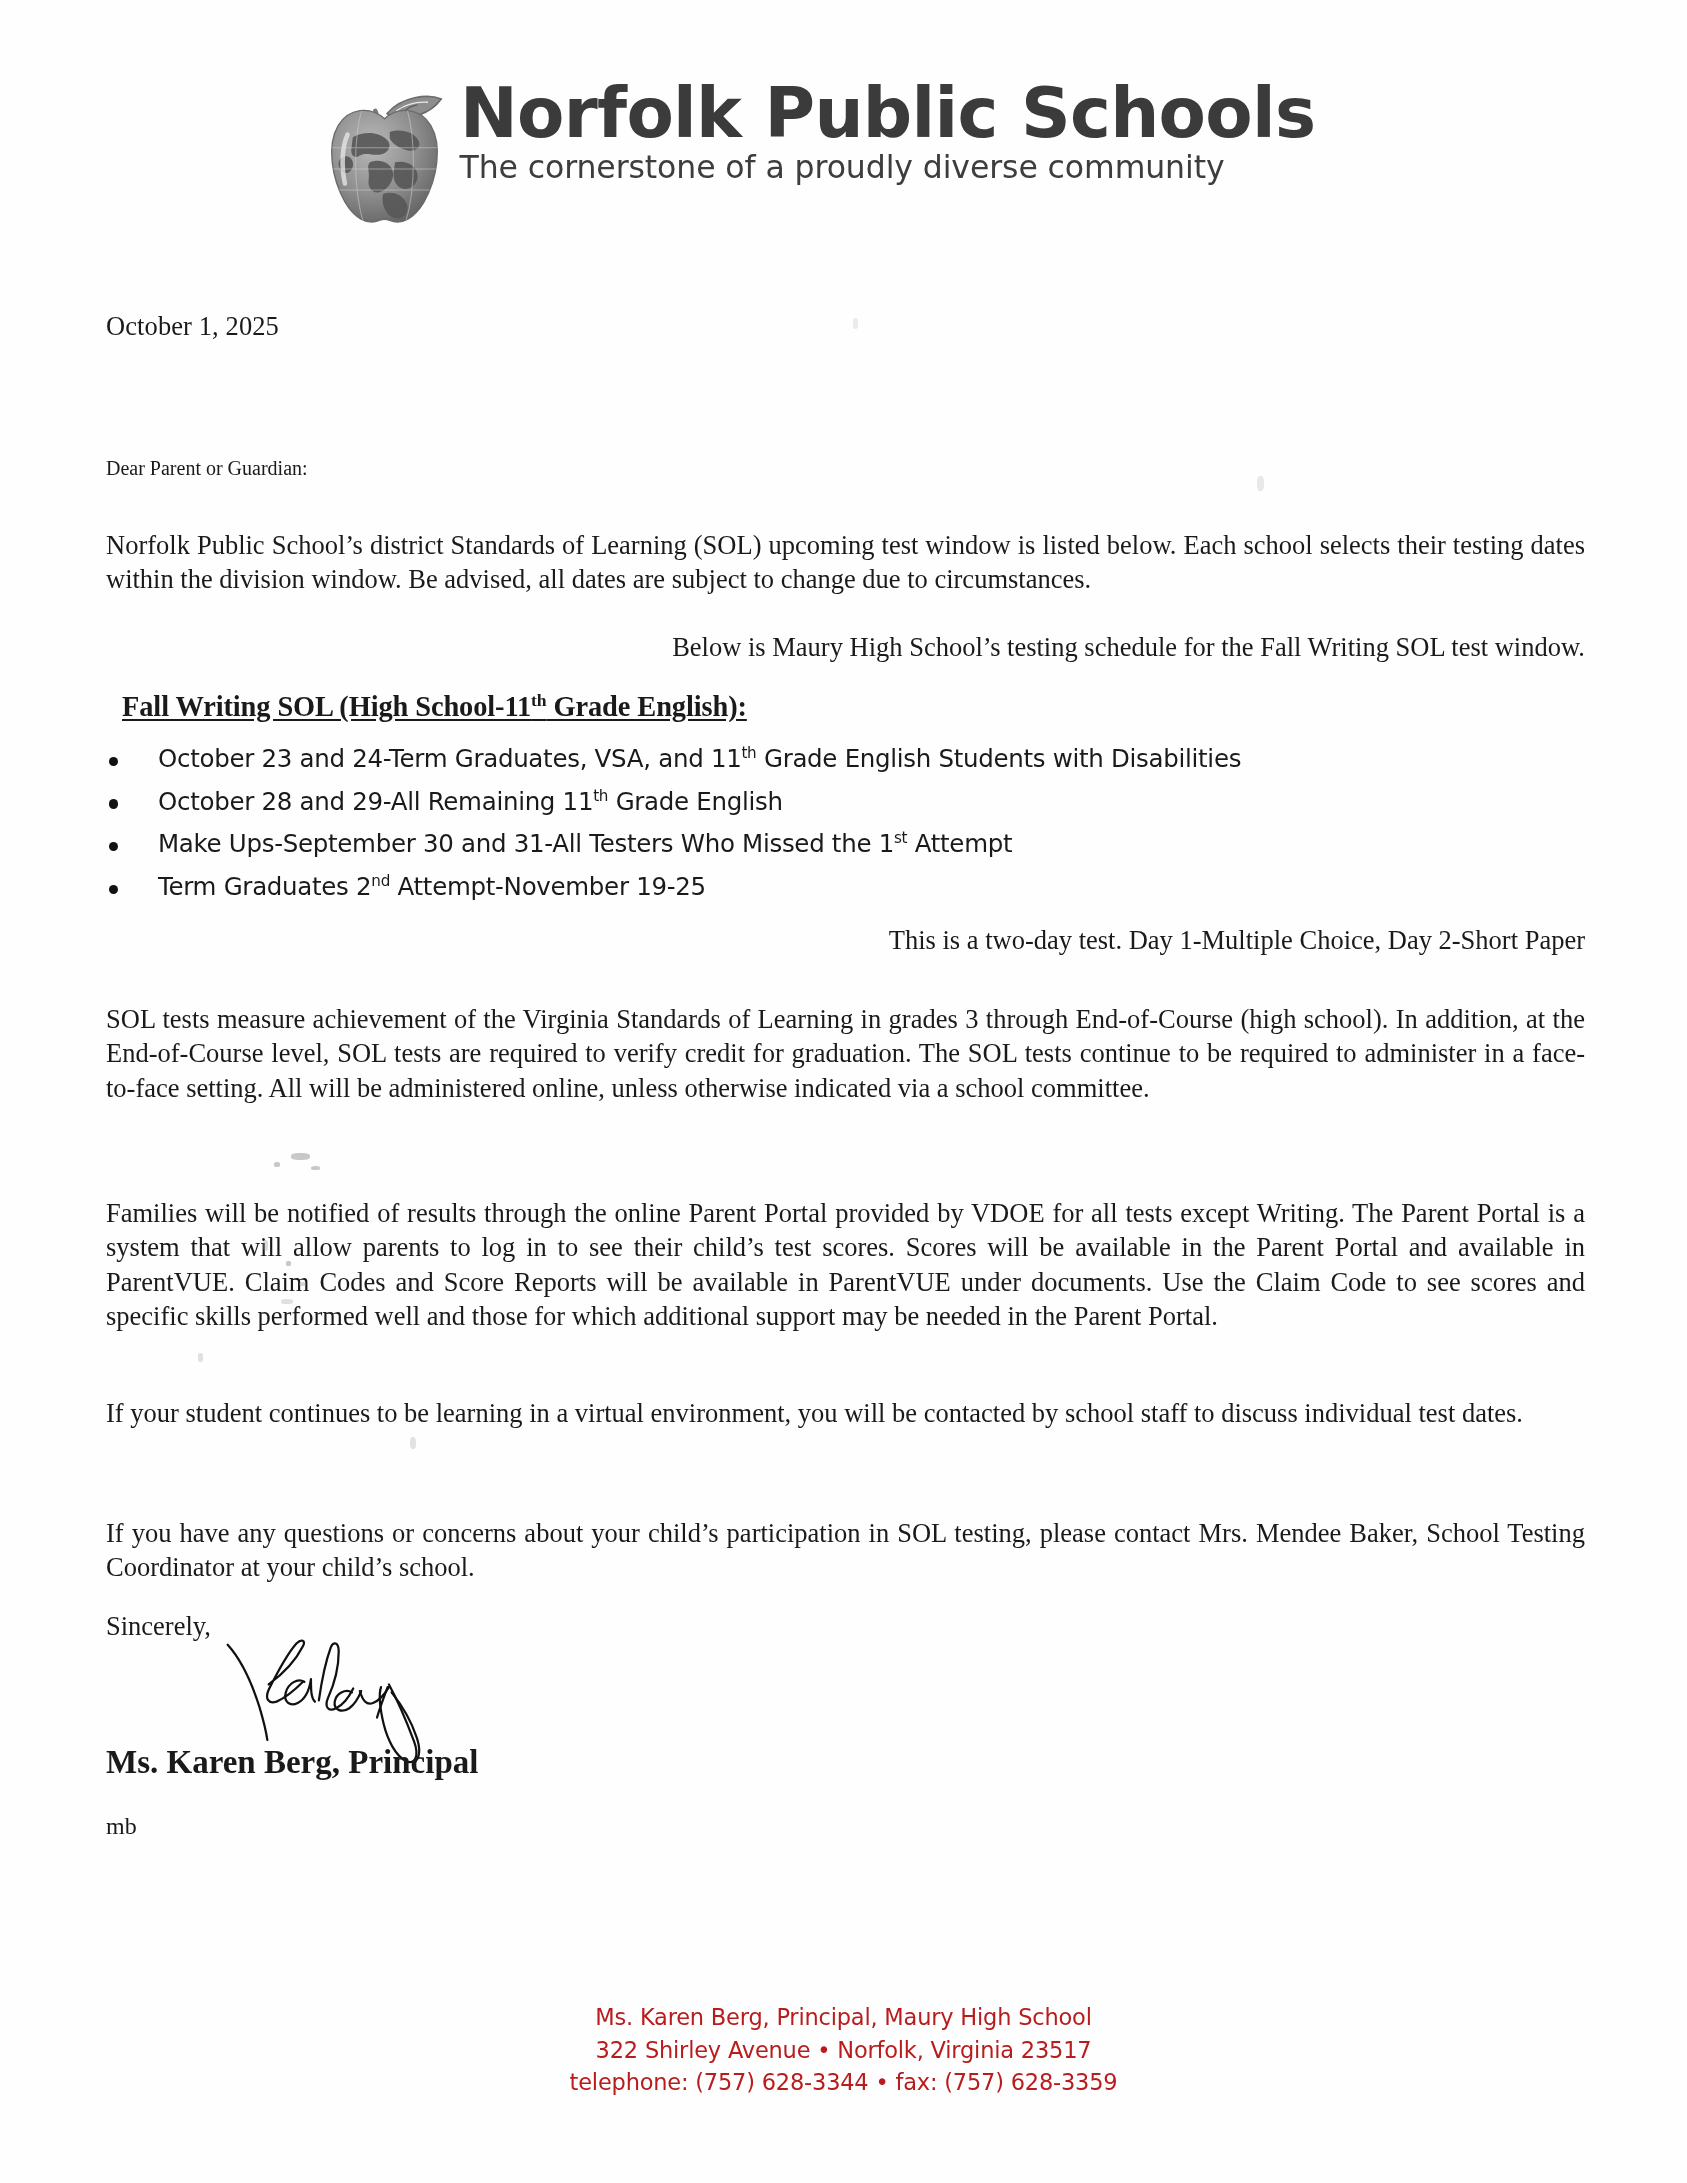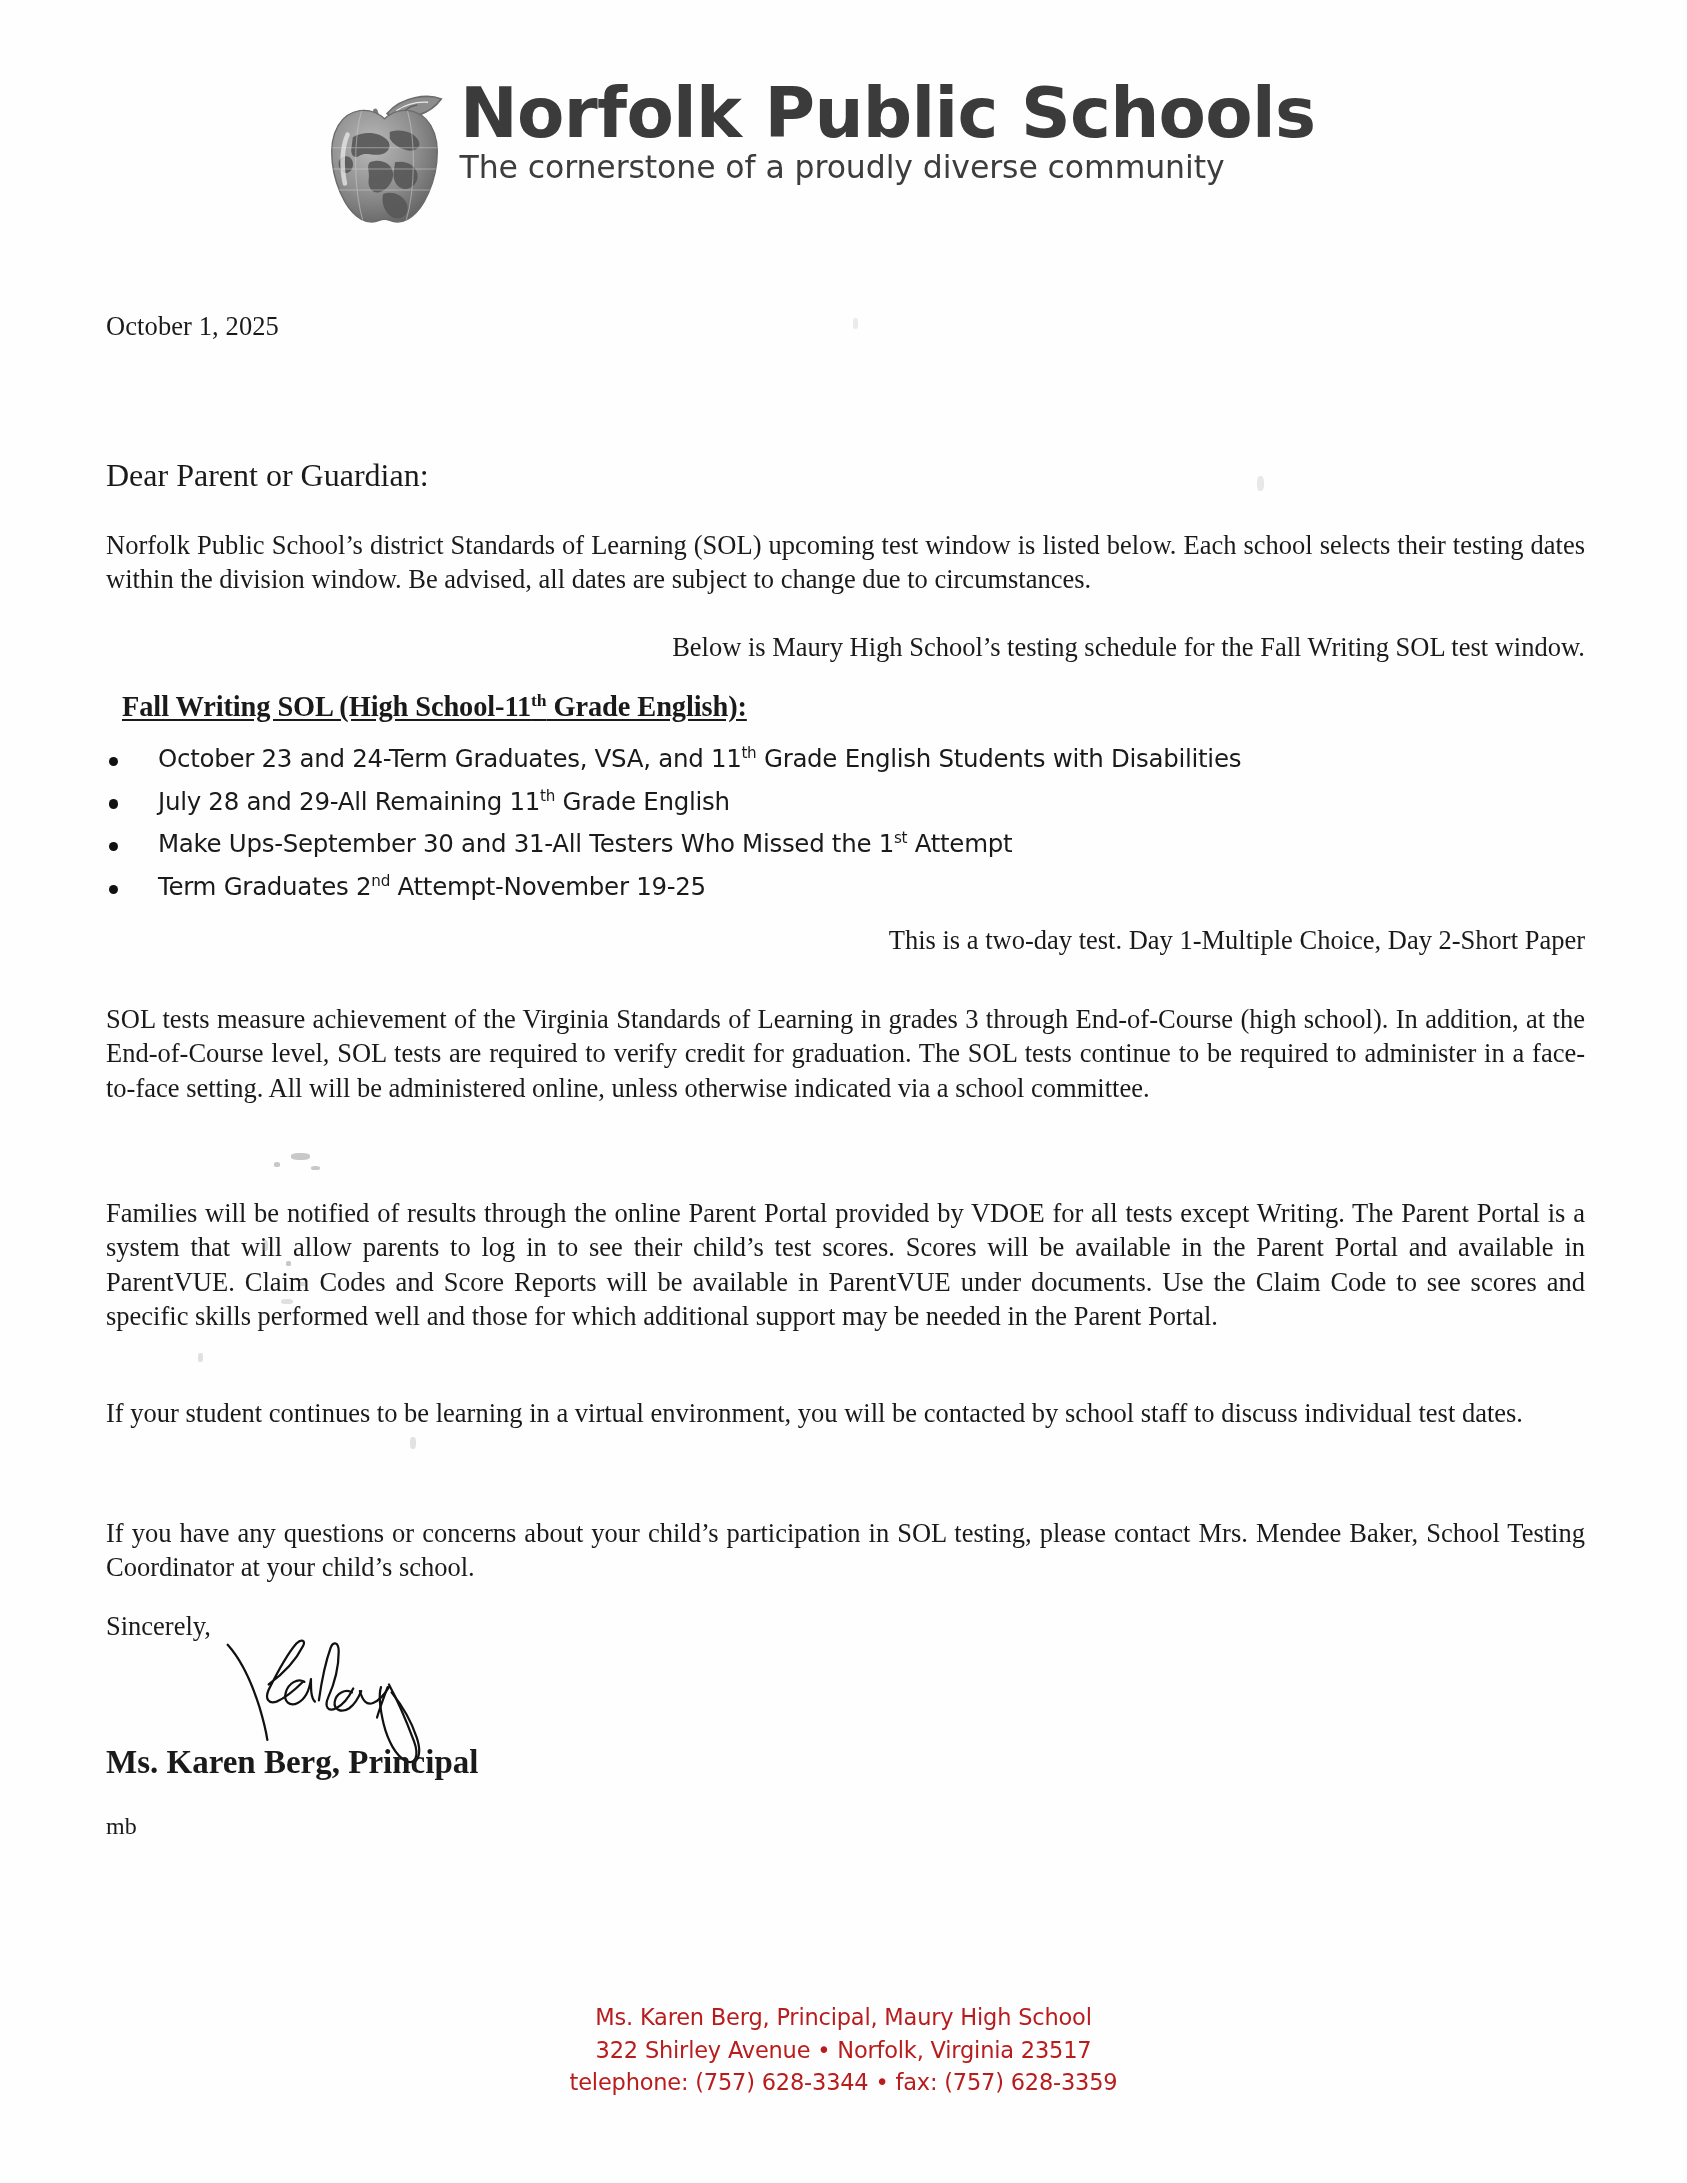--- a/index.html
+++ b/index.html
@@ -85,21 +85,21 @@
     top: 311px;
     left: 0;
     font-size: 26.5px;
     letter-spacing: 0.1px;
   }
 
   .salutation {
     position: absolute;
     top: 457px;
     left: 0;
-    font-size: 32px;
+    font-size: 20px;
   }
 
   .para {
     font-size: 26.5px;
     line-height: 1.30;
     text-align: justify;
     text-justify: inter-word;
     position: absolute;
     left: 0;
     width: 1479px;
@@ -288,21 +288,21 @@
 
     <div class="sol-heading">
       <span>Fall Writing SOL (High School-11</span><sup>th</sup><span> Grade English):</span>
     </div>
 
     <ul class="bullets">
       <li>
         <span>October 23 and 24-Term Graduates, VSA, and 11</span><sup>th</sup><span> Grade English Students with Disabilities</span>
       </li>
       <li>
-        <span>July 28 and 29-All Remaining 11</span><sup>th</sup><span> Grade English</span>
+        <span>October 28 and 29-All Remaining 11</span><sup>th</sup><span> Grade English</span>
       </li>
       <li>
         <span>Make Ups-September 30 and 31-All Testers Who Missed the 1</span><sup>st</sup><span> Attempt</span>
       </li>
       <li>
         <span>Term Graduates 2</span><sup>nd</sup><span> Attempt-November 19-25</span>
       </li>
     </ul>
 
     <div class="para left-al" id="p-twoday">This is a two-day test. Day 1-Multiple Choice, Day 2-Short Paper</div>

